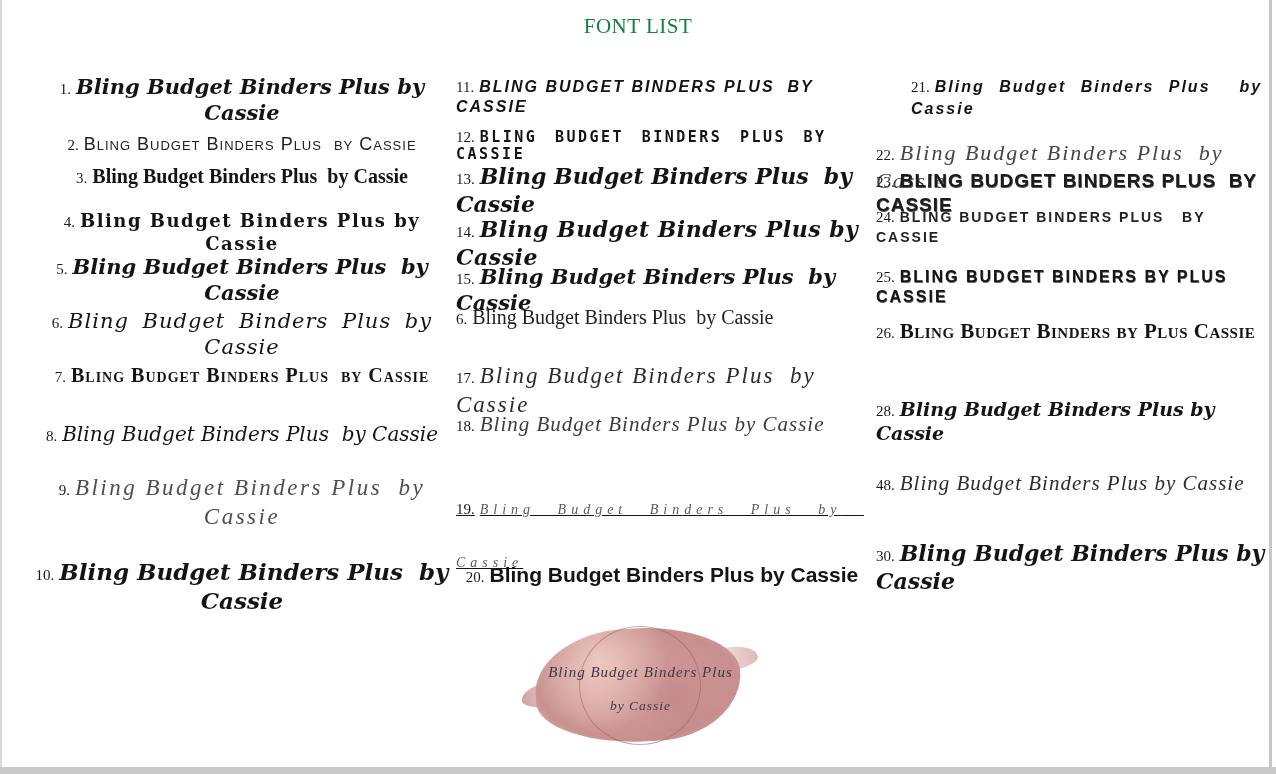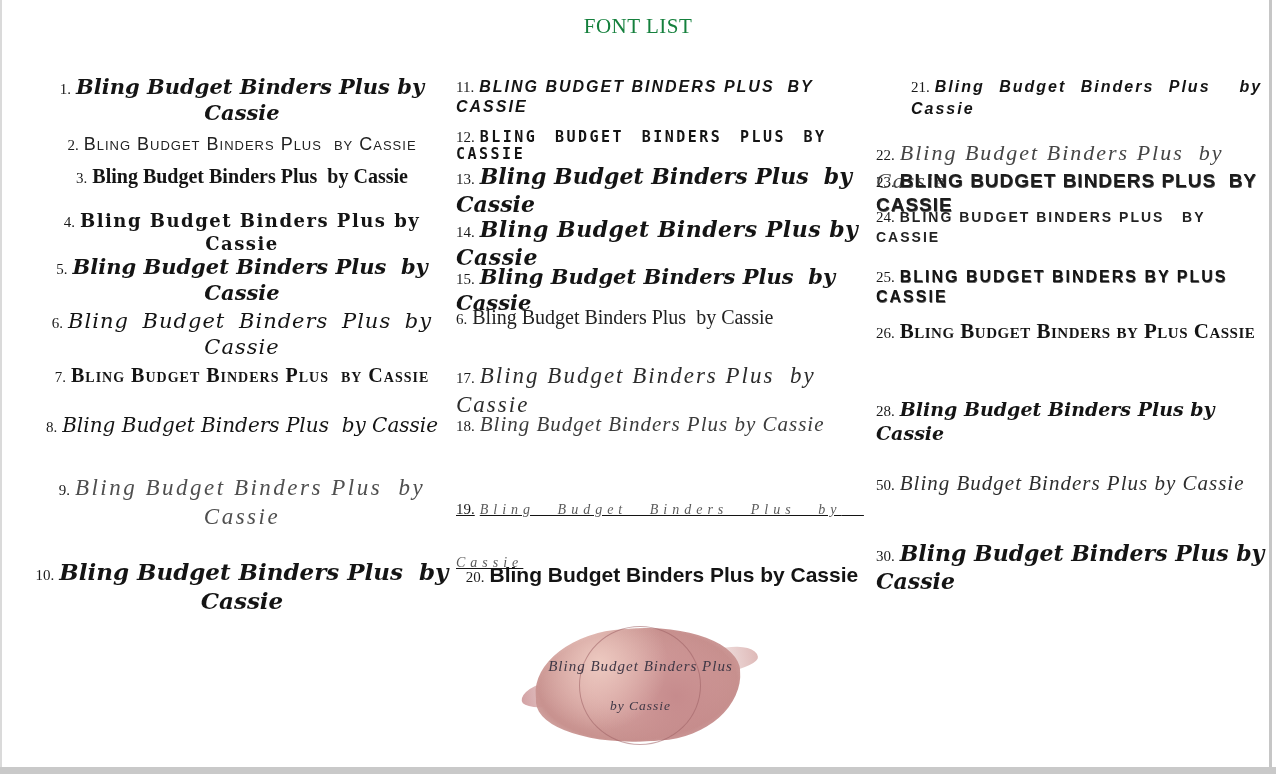--- a/index.html
+++ b/index.html
@@ -30,21 +30,21 @@
     letter-spacing:0;word-spacing:normal;
     padding-right:5px;vertical-align:baseline;
   }
   .sample{white-space:pre-wrap;}
 
   
   .c1{left:28px;width:428px;text-align:center;}
   .c2{left:456px;width:412px;}
   .c3{left:876px;width:392px;}
   .i1{top:74px;}  .i2{top:133px;} .i3{top:164px;} .i4{top:210px;} .i5{top:254px;}
-  .i6{top:308px;} .i7{top:363px;} .i8{top:413px;} .i9{top:474px;} .i10{top:558px;}
+  .i6{top:308px;} .i7{top:363px;} .i8{top:422px;} .i9{top:474px;} .i10{top:558px;}
   .i11{top:77px;} .i12{top:129px;width:402px;line-height:1.05;} .i13{top:163px;} .i14{top:216px;width:430px;} .i15{top:264px;}
   .i16{top:305px;} .i17{top:362px;} .i18{top:411px;} .i19{top:483px;width:392px;line-height:52px;text-decoration:underline;} .i20{top:562px;text-align:center;}
   .i21{top:76px;width:380px;line-height:21px;margin-left:35px;} .i22{top:139px;} .i23{top:169px;} .i24{top:207px;} .i25{top:267px;}
   .i26{top:318px;} .i27{top:363px;} .i28{top:398px;} .i29{top:470px;} .i30{top:540px;}
 
   
   .f1{font-family:"DejaVu Serif",serif;font-style:italic;font-weight:600;font-size:21px;}
   .f2{font-family:"Liberation Sans",sans-serif;font-variant:small-caps;font-size:18px;letter-spacing:1px;color:#222;}
   .f3{font-family:"Liberation Serif",serif;font-weight:700;font-size:20px;}
   .f4{font-family:"DejaVu Serif",serif;font-weight:700;font-size:18px;letter-spacing:1.5px;}
@@ -100,21 +100,21 @@
     background:linear-gradient(270deg, rgba(214,168,166,.8), rgba(214,168,166,0));
     border-radius:55% 45% 50% 50%/40% 60% 40% 60%;
     transform:rotate(-10deg);
   }
   .logo-ring{
     position:absolute;left:58px;top:6px;width:120px;height:117px;
     border:1.5px solid rgba(156,96,100,.55);
     border-radius:50%;
   }
   .logo-text1{
-    position:absolute;left:0;top:38px;width:100%;
+    position:absolute;left:0;top:44px;width:100%;
     text-align:center;
     font-family:"Liberation Serif",serif;font-style:italic;
     font-size:15px;letter-spacing:1px;color:#3f3745;
   }
   .logo-text2{
     position:absolute;left:0;top:78px;width:100%;
     text-align:center;
     font-family:"Liberation Serif",serif;font-style:italic;
     font-size:13.5px;letter-spacing:1px;color:#3f3745;
   }
@@ -148,21 +148,21 @@
   <div class="item c2 i19"><span class="num">19.</span><span class="sample f19">Bling Budget Binders Plus by Cassie</span></div>
   <div class="item c2 i20"><span class="num">20.</span><span class="sample f20">Bling Budget Binders Plus by Cassie</span></div>
 
   <div class="item c3 i21"><span class="num">21.</span><span class="sample f21">Bling Budget Binders Plus  by Cassie</span></div>
   <div class="item c3 i22"><span class="num">22.</span><span class="sample f22">Bling Budget Binders Plus  by Cassie</span></div>
   <div class="item c3 i23"><span class="num">23.</span><span class="sample f23">BLING BUDGET BINDERS PLUS  BY CASSIE</span></div>
   <div class="item c3 i24"><span class="num">24.</span><span class="sample f24">BLING BUDGET BINDERS PLUS   BY CASSIE</span></div>
   <div class="item c3 i25"><span class="num">25.</span><span class="sample f25">BLING BUDGET BINDERS BY PLUS CASSIE</span></div>
   <div class="item c3 i26"><span class="num">26.</span><span class="sample f26">Bling Budget Binders by Plus Cassie</span></div>
   <div class="item c3 i28"><span class="num">28.</span><span class="sample f28">Bling Budget Binders Plus by Cassie</span></div>
-  <div class="item c3 i29"><span class="num">50.</span><span class="sample f29">Bling Budget Binders Plus by Cassie</span></div>
+  <div class="item c3 i29"><span class="num">48.</span><span class="sample f29">Bling Budget Binders Plus by Cassie</span></div>
   <div class="item c3 i30"><span class="num">30.</span><span class="sample f30">Bling Budget Binders Plus by Cassie</span></div>
 
   <div class="logo" title="Bling Budget Binders Plus">
     <div class="logo-streak-left"></div>
     <div class="logo-streak-right"></div>
     <div class="logo-brush"></div>
     <div class="logo-ring"></div>
     <div class="logo-text1">Bling Budget Binders Plus</div>
     <div class="logo-text2">by Cassie</div>
   </div>

